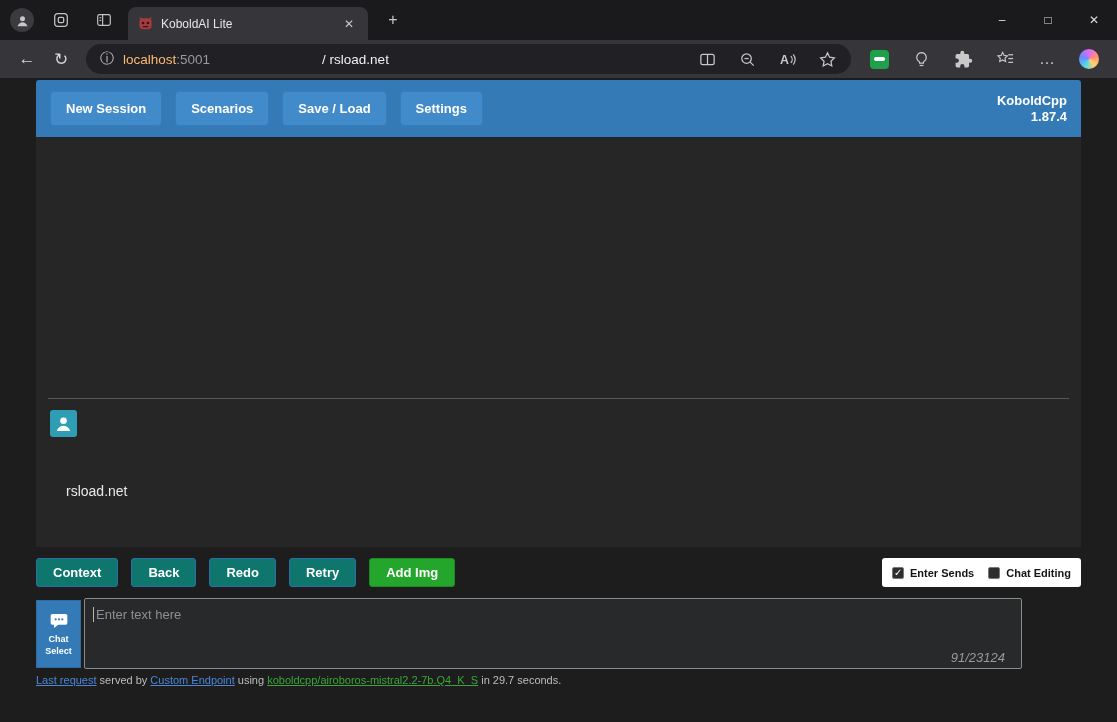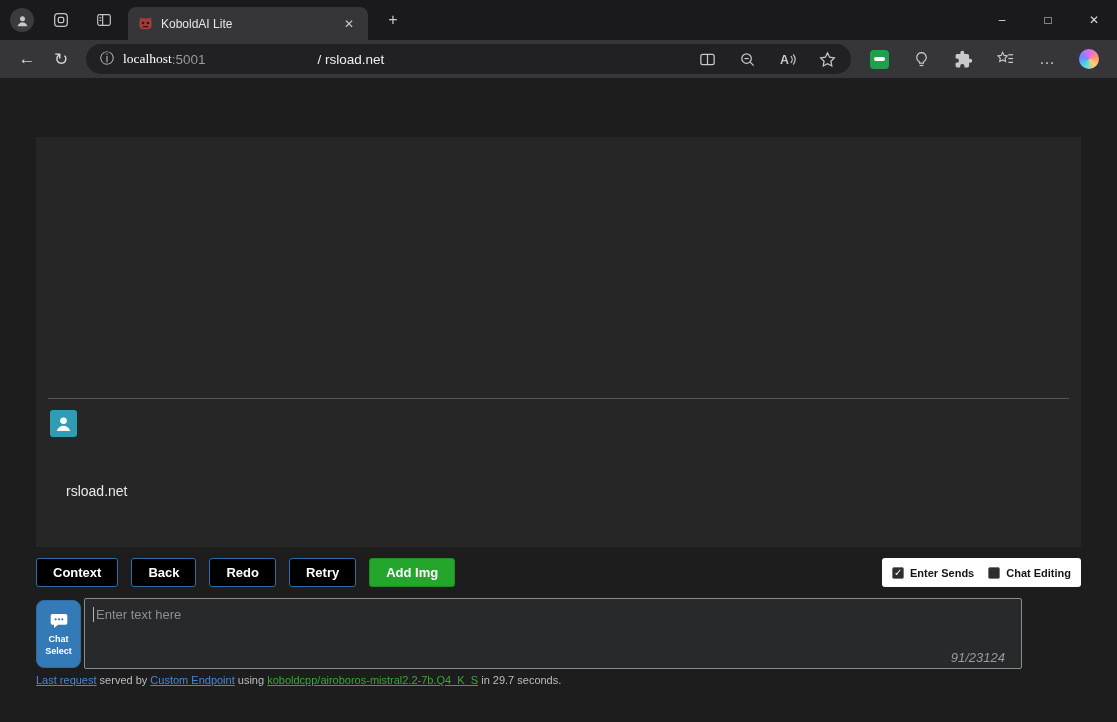--- a/index.html
+++ b/index.html
@@ -25,21 +25,21 @@
     color: #dedede; font-size: 12px; cursor: pointer; }
 
   
   .navbar { position: absolute; top: 40px; left: 0; right: 0; height: 38px; background: #35353a;
     display: flex; align-items: center; padding: 0 10px; }
   .nav-btn { width: 34px; height: 30px; display: flex; align-items: center; justify-content: center;
     color: #d6d6d6; font-size: 17px; border-radius: 4px; cursor: pointer; flex: none; }
   .addressbar { flex: 1; height: 30px; background: #202025; border-radius: 15px; display: flex;
     align-items: center; padding: 0 14px; margin: 0 8px; color: #e8e8e8; font-size: 13.5px; min-width: 0; }
   .addr-info { color: #c9c9c9; font-size: 14px; margin-right: 9px; cursor: pointer; }
-  .addr-host { color: #ffffff; font-family: Liberation Serif, serif; }
+  .addr-host { color: #fdba74; }
   .addr-port { color: #9a9a9a; }
   .addr-path { color: #f0f0f0; margin-left: 112px; white-space: nowrap; }
   .addr-icons { margin-left: auto; display: flex; gap: 20px; align-items: center; }
   .icon-btn { width: 20px; height: 20px; display: flex; align-items: center; justify-content: center; cursor: pointer; }
   .toolbar-icons { display: flex; gap: 22px; align-items: center; padding: 0 8px 0 10px; flex: none; }
   .ext-green { width: 19px; height: 19px; background: #1fa04b; border-radius: 4px; position: relative; }
   .ext-green span { position: absolute; left: 4px; top: 7.5px; width: 11px; height: 4px; background: #fff; border-radius: 2px; }
   .copilot { width: 20px; height: 20px; border-radius: 50%;
     background: conic-gradient(from 210deg, #4fd8e8, #6a8bff, #d86aff, #ff8a7a, #ffd36a, #4fd8e8); }
 
@@ -53,34 +53,34 @@
     padding: 9px 15px; border-radius: 4px; cursor: pointer; font-family: inherit; }
   .version { margin-left: auto; text-align: right; color: #fff; font-weight: bold; font-size: 13px; line-height: 1.2; }
 
   .gametext { position: absolute; top: 57px; left: 0; right: 0; height: 410px; background: #262626; }
   .divider { position: absolute; top: 261px; left: 12px; right: 12px; height: 1px; background: #575757; }
   .chat-avatar { position: absolute; top: 273px; left: 14px; width: 27px; height: 27px; background: #2f9db4;
     border-radius: 3px; display: flex; align-items: center; justify-content: center; }
   .chat-message { position: absolute; top: 346px; left: 30px; color: #e8e8e8; font-size: 14px; }
 
   .actionrow { position: absolute; top: 478px; left: 0; right: 0; height: 29px; display: flex; gap: 13px; }
-  .action-btn { background: #000000; color: #fff; font-weight: bold; font-size: 13px; border: 1px solid #2d6da3;
+  .action-btn { background: #0f766e; color: #fff; font-weight: bold; font-size: 13px; border: 1px solid #2d6da3;
     border-radius: 3px; padding: 0 16px; height: 29px; display: flex; align-items: center; cursor: pointer; font-family: inherit; }
   .action-btn.success { background: #24a52c; border-color: #1d8a24; }
   .toggle-panel { position: absolute; right: 0; top: 0; height: 29px; background: #ffffff; border-radius: 3px;
     display: flex; padding: 1px 10px; gap: 14px; }
   .toggle { display: flex; align-items: center; gap: 6px; cursor: pointer; }
   .checkbox { width: 12px; height: 12px; background: #2e2e2e; border: 1px solid #777; border-radius: 2px;
     position: relative; flex: none; }
   .checkbox.checked::after { content: "\2713"; position: absolute; color: #fff; font-size: 10px; left: 1px; top: -1px; }
   .toggle-label { font-size: 11px; font-weight: bold; color: #151515; }
 
   .inputrow { position: absolute; top: 517px; left: 0; right: 0; height: 72px; }
   .chat-select { position: absolute; left: 0; top: 3px; width: 45px; height: 68px; background: #337ab7;
-    border: 1px solid #2d6da3; border-radius: 8px; display: flex; flex-direction: column; align-items: center;
+    border: 1px solid #2d6da3; border-radius: 0; display: flex; flex-direction: column; align-items: center;
     justify-content: center; gap: 3px; color: #fff; cursor: pointer; font-family: inherit; }
   .chat-select-label { font-size: 9px; font-weight: bold; text-align: center; line-height: 1.25; }
   .textarea-wrap { position: absolute; left: 48px; top: 1px; width: 938px; height: 71px; }
   .textarea-wrap textarea { width: 100%; height: 100%; background: #27292b; border: 1px solid #8a8a8a;
     border-radius: 2px; color: #22c55e; font-size: 13px; font-family: inherit; padding: 8px 10px 8px 11px;
     resize: none; outline: none; }
   .textarea-wrap textarea::placeholder { color: #8f8f8f; }
   .caret { position: absolute; left: 9px; top: 9px; width: 1px; height: 15px; background: #b5b5b5; }
   .token-counter { position: absolute; right: 17px; bottom: 4px; font-size: 13px; color: #9a9a9a; font-style: italic; }
   .generate-btn { position: absolute; right: 0; top: 1px; width: 57px; height: 71px; background: #337ab7;
@@ -216,20 +216,30 @@
       <span class="icon-btn" style="color:#c9c9c9;font-size:16px;">…</span>
       <span class="icon-btn">
         <span class="copilot"></span>
       </span>
     </div>
   </div>
 
   <div class="page">
     <div class="content">
 
+      <div class="topmenu">
+        <button class="menu-btn">New Session</button>
+        <button class="menu-btn">Scenarios</button>
+        <button class="menu-btn">Save / Load</button>
+        <button class="menu-btn">Settings</button>
+        <div class="version">
+          <div>KoboldCpp</div>
+          <div>1.87.4</div>
+        </div>
+      </div>
 
       <div class="gametext">
         <div class="divider"></div>
         <div class="chat-avatar">
           <span>
             <svg viewBox="0 0 24 24" width="19" height="19">
                 <circle cx="12" cy="8.5" r="4.2" fill="#fff"></circle>
                 <path d="M3.5 21.5c1.7-4.6 5.2-6.6 8.5-6.6s6.8 2 8.5 6.6z" fill="#fff"></path>
               </svg>
           </span>

